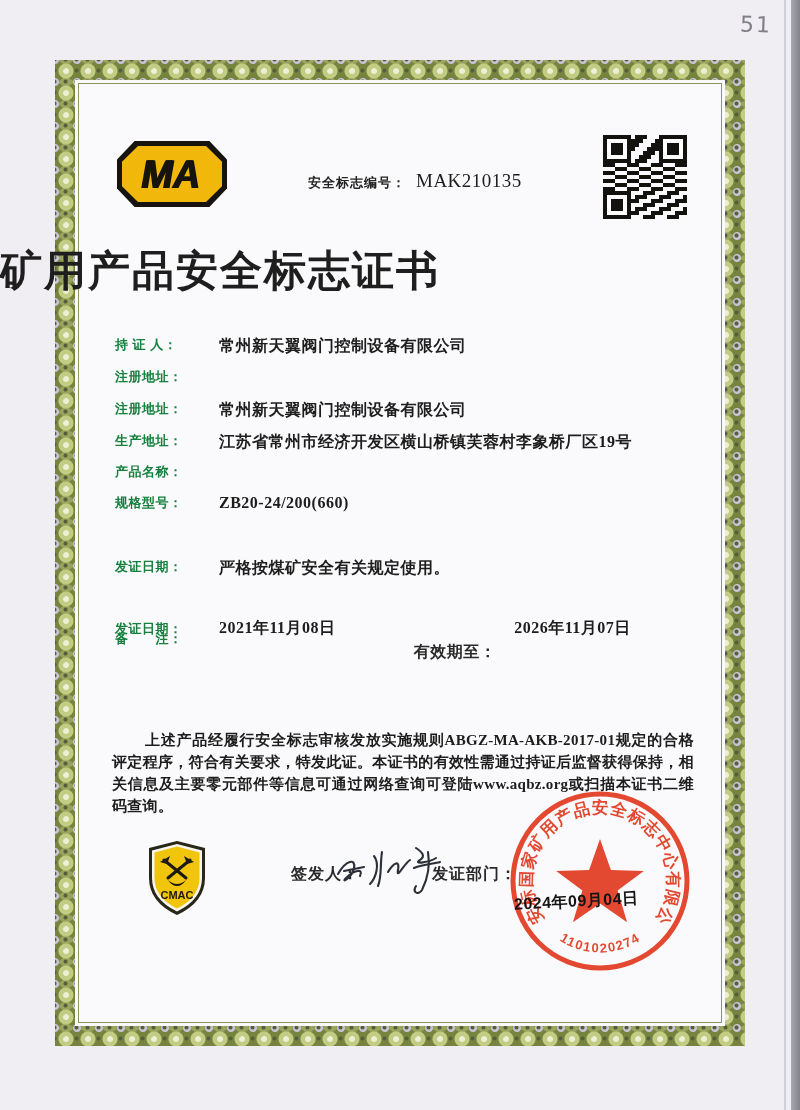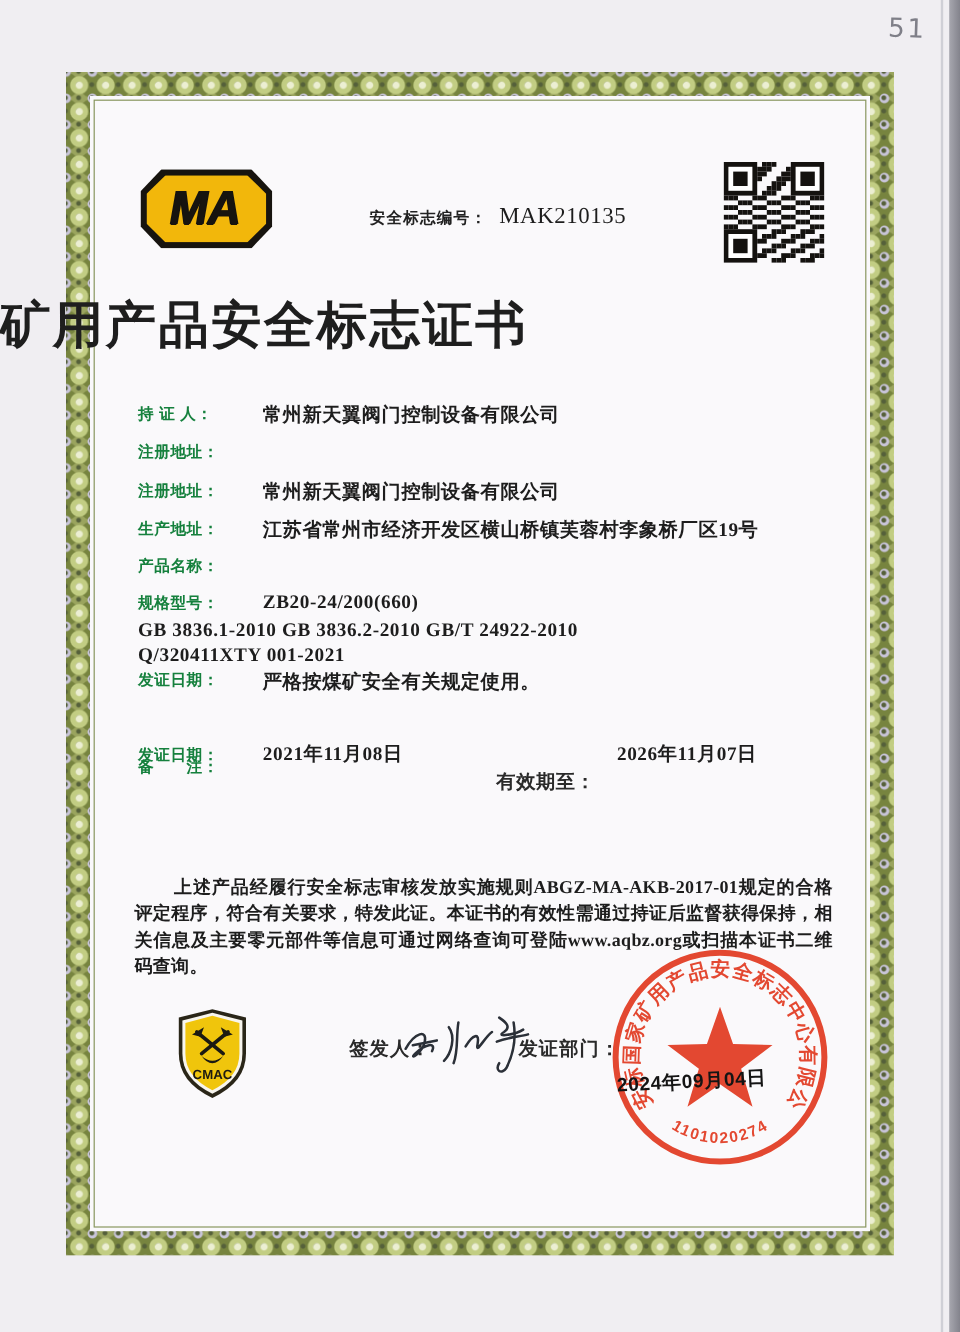--- a/index.html
+++ b/index.html
@@ -326,21 +326,20 @@
   <span class="field-value">江苏省常州市经济开发区横山桥镇芙蓉村李象桥厂区19号</span>
 </div>
 <div class="field-row row-product">
   <span class="field-label">产品名称：</span>
 </div>
 <div class="field-row row-model">
   <span class="field-label">规格型号：</span>
   <span class="field-value">ZB20-24/200(660)</span>
 </div>
 <div class="field-row row-standard">
-  <span class="field-value">GB 3836.1-2010 GB 3836.2-2010 GB/T 24922-2010 Q/320411XTY 001-2021</span>
 </div>
 <div class="field-row row-scope">
   <span class="field-label">发证日期：</span>
   <span class="field-value">严格按煤矿安全有关规定使用。</span>
 </div>
 <div class="field-row row-dates">
   <span class="field-label">发证日期：</span>
   <span class="field-value">2021年11月08日</span>
   <span class="valid-label">有效期至：</span>
   <span class="valid-value field-value">2026年11月07日</span>

